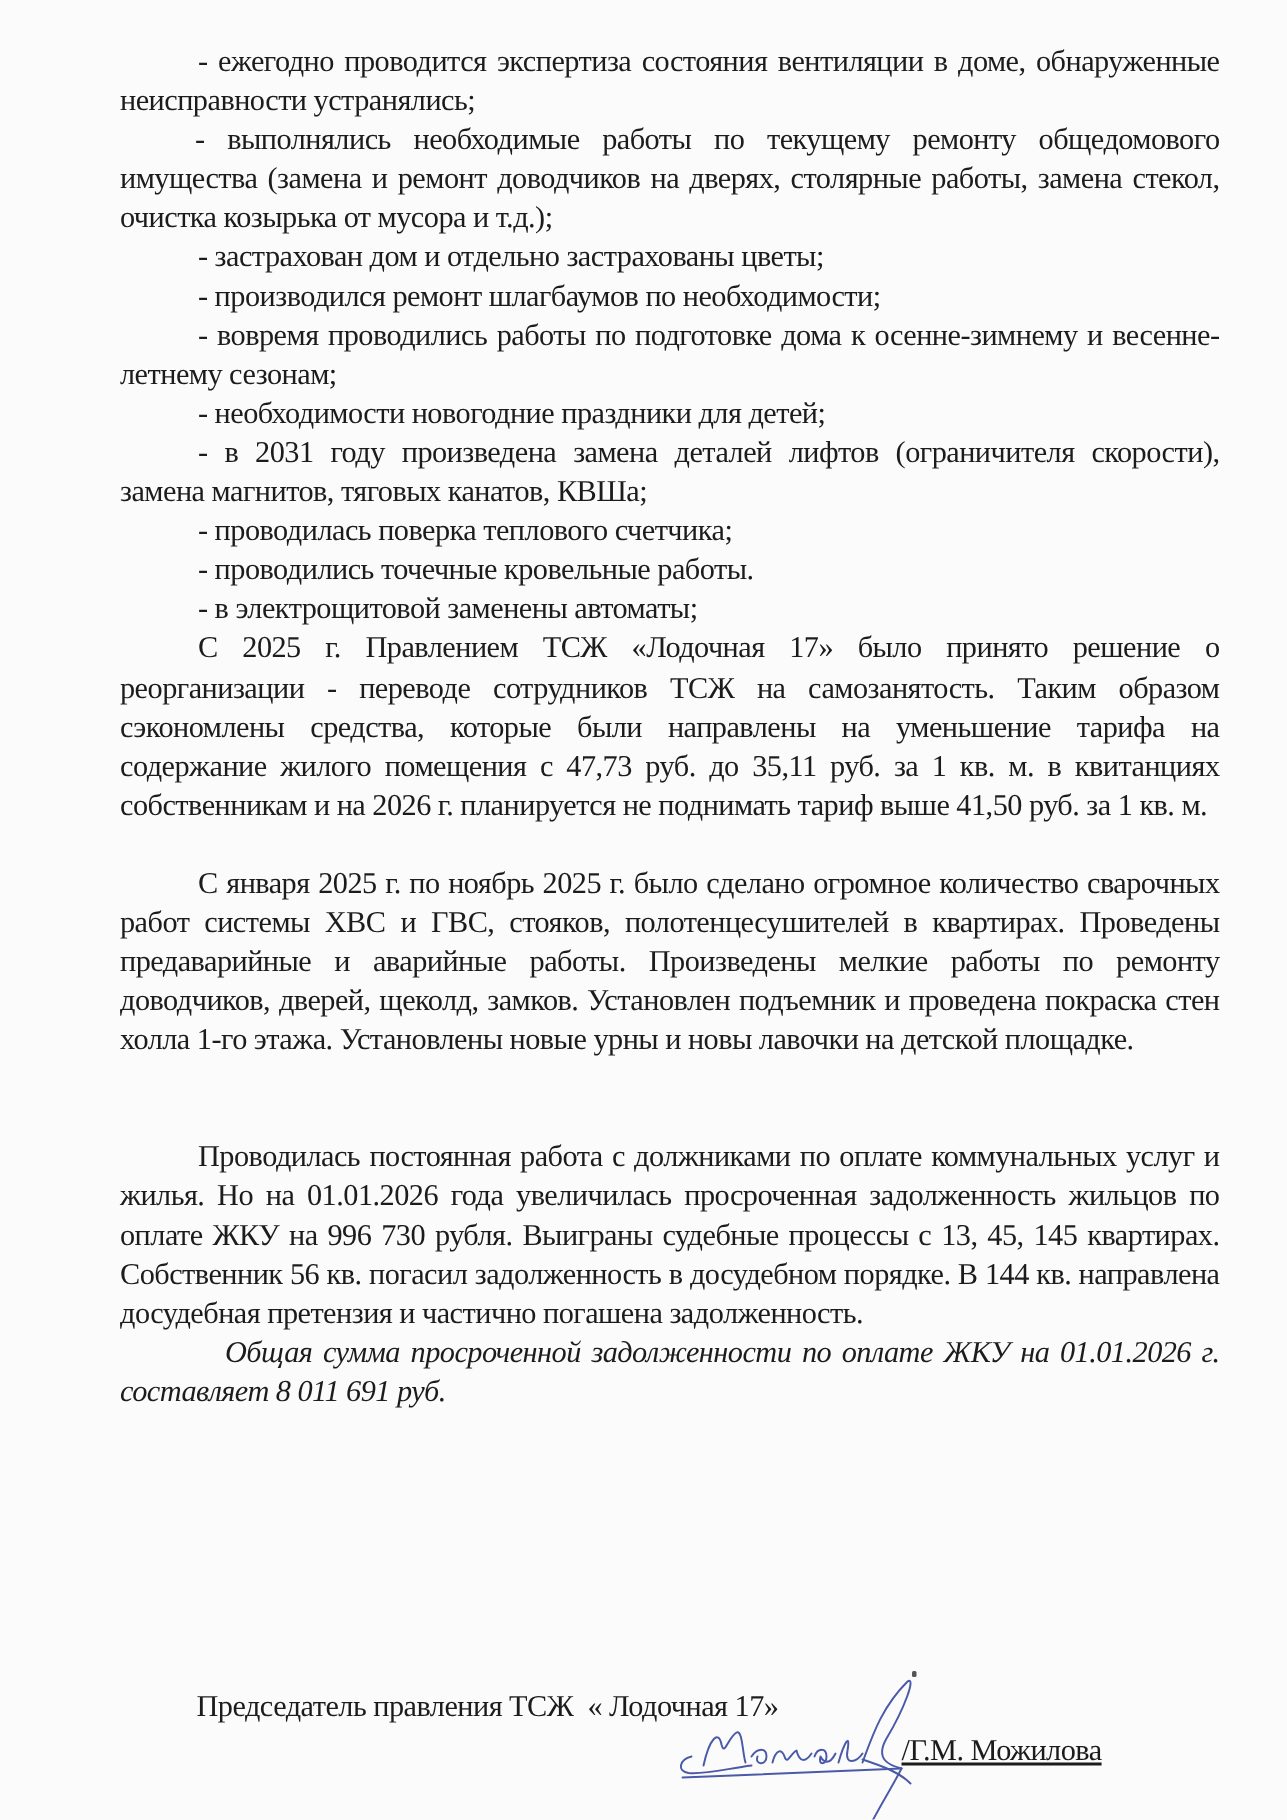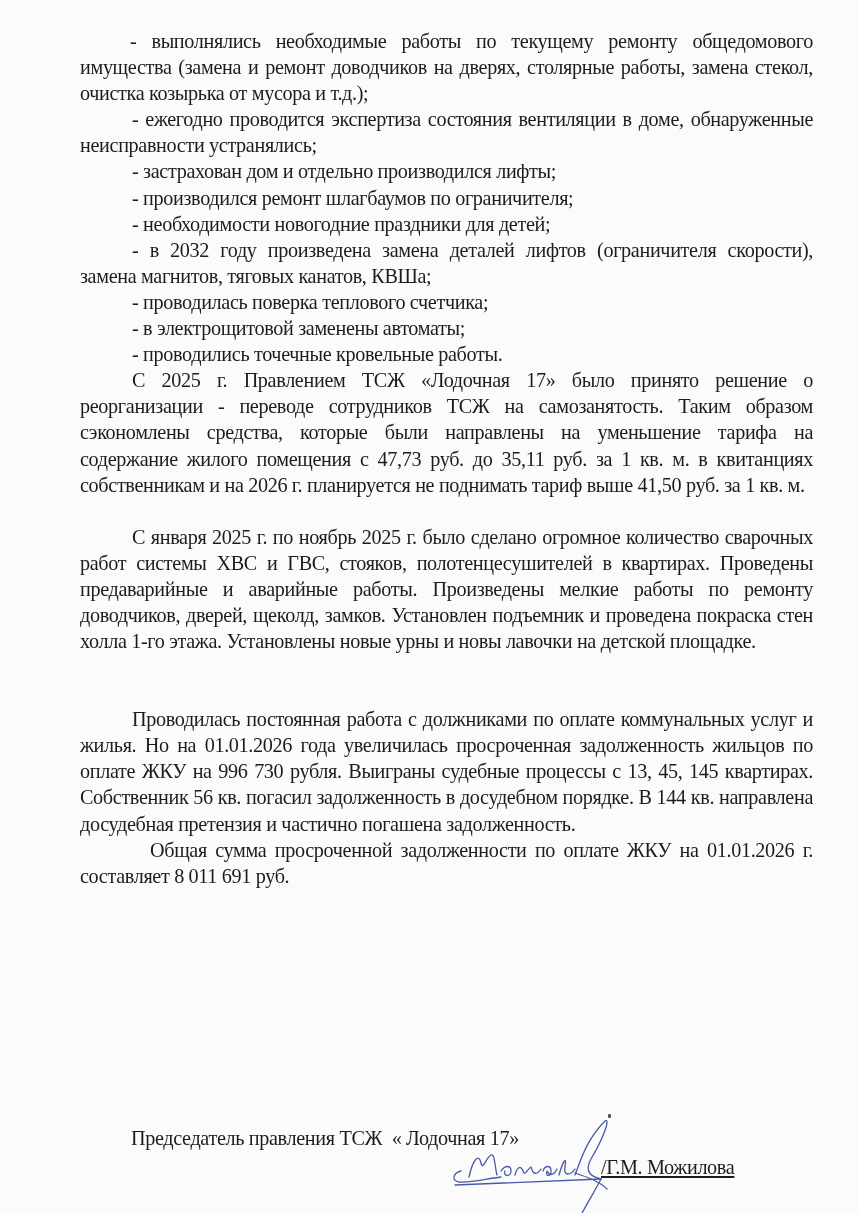--- a/index.html
+++ b/index.html
@@ -23,21 +23,21 @@
       font-size: 20.2px;
       line-height: 26.1px;
       letter-spacing: -0.35px;
     }
     .para {
       margin: 0;
       text-align: justify;
       text-indent: 52px;
     }
     .para.item-first { text-indent: 50px; }
-    .para.indent-extra { text-indent: 70px; }
+    .para.indent-extra { text-indent: 70px; font-style: italic; }
     .gap { height: 26px; }
     .gap2 { height: 52px; }
     .sign-block {
       position: absolute;
       left: 131px;
       top: 1125px;
       width: 700px;
       height: 85px;
       font-size: 20.2px;
       line-height: 26px;
@@ -68,29 +68,30 @@
       width: 3px;
       height: 4px;
       background: #555;
       border-radius: 1px;
     }
   </style>
 </head>
 <body>
 
 <div class="page">
+  <p class="para">- ежегодно проводится экспертиза состояния вентиляции в доме, обнаруженные неисправности устранялись;</p>
   <p class="para item-first">-    выполнялись необходимые работы по текущему ремонту общедомового имущества (замена и ремонт доводчиков на дверях, столярные работы, замена стекол, очистка козырька от мусора и т.д.);</p>
-  <p class="para">- ежегодно проводится экспертиза состояния вентиляции в доме, обнаруженные неисправности устранялись;</p>
-  <p class="para">- застрахован дом и отдельно производился лифты;</p>
-  <p class="para">- производился ремонт шлагбаумов по ограничителя;</p>
+  <p class="para">- застрахован дом и отдельно застрахованы цветы;</p>
+  <p class="para">- производился ремонт шлагбаумов по необходимости;</p>
+  <p class="para">- вовремя проводились работы по подготовке дома к осенне-зимнему и весенне-летнему сезонам;</p>
   <p class="para">-  необходимости новогодние праздники для детей;</p>
-  <p class="para">- в 2032 году произведена замена деталей лифтов (ограничителя скорости), замена магнитов, тяговых канатов, КВШа;</p>
+  <p class="para">- в 2031 году произведена замена деталей лифтов (ограничителя скорости), замена магнитов, тяговых канатов, КВШа;</p>
   <p class="para">- проводилась поверка теплового счетчика;</p>
+  <p class="para">- проводились точечные кровельные работы.</p>
   <p class="para">- в электрощитовой заменены автоматы;</p>
-  <p class="para">- проводились точечные кровельные работы.</p>
   <p class="para">С 2025 г. Правлением ТСЖ «Лодочная 17» было принято решение о реорганизации - переводе сотрудников ТСЖ на самозанятость. Таким образом сэкономлены средства, которые были направлены на уменьшение тарифа на содержание жилого помещения с 47,73 руб. до 35,11 руб. за 1 кв. м. в квитанциях собственникам и на 2026 г. планируется не поднимать тариф выше 41,50 руб. за 1 кв. м.</p>
 
   <div class="gap"></div>
 
   <p class="para">С января 2025 г. по ноябрь 2025 г. было сделано огромное количество сварочных работ системы ХВС и ГВС, стояков, полотенцесушителей в квартирах. Проведены предаварийные и аварийные работы. Произведены мелкие работы по ремонту доводчиков, дверей, щеколд, замков. Установлен подъемник и проведена покраска стен холла 1-го этажа. Установлены новые урны и новы лавочки на детской площадке.</p>
 
   <div class="gap2"></div>
 
   <p class="para">Проводилась постоянная работа с должниками по оплате коммунальных услуг и жилья. Но на 01.01.2026 года увеличилась просроченная задолженность жильцов по оплате ЖКУ на 996 730 рубля. Выиграны судебные процессы с 13, 45, 145 квартирах. Собственник 56 кв. погасил задолженность в досудебном порядке. В 144 кв. направлена досудебная претензия и частично погашена задолженность.</p>
   <p class="para indent-extra">Общая сумма просроченной задолженности по оплате ЖКУ на 01.01.2026 г. составляет 8 011 691 руб.</p>

